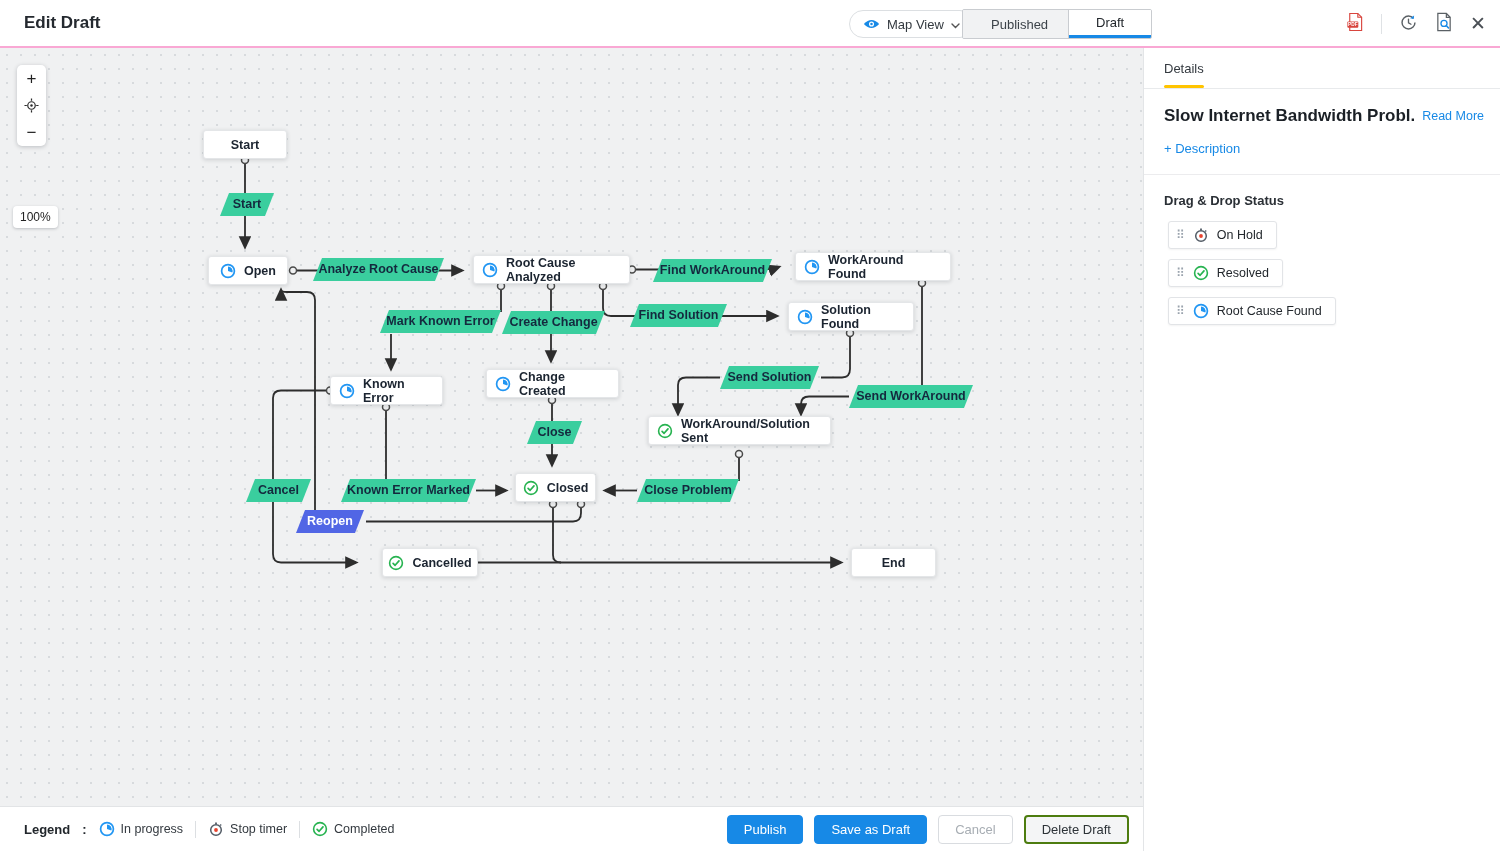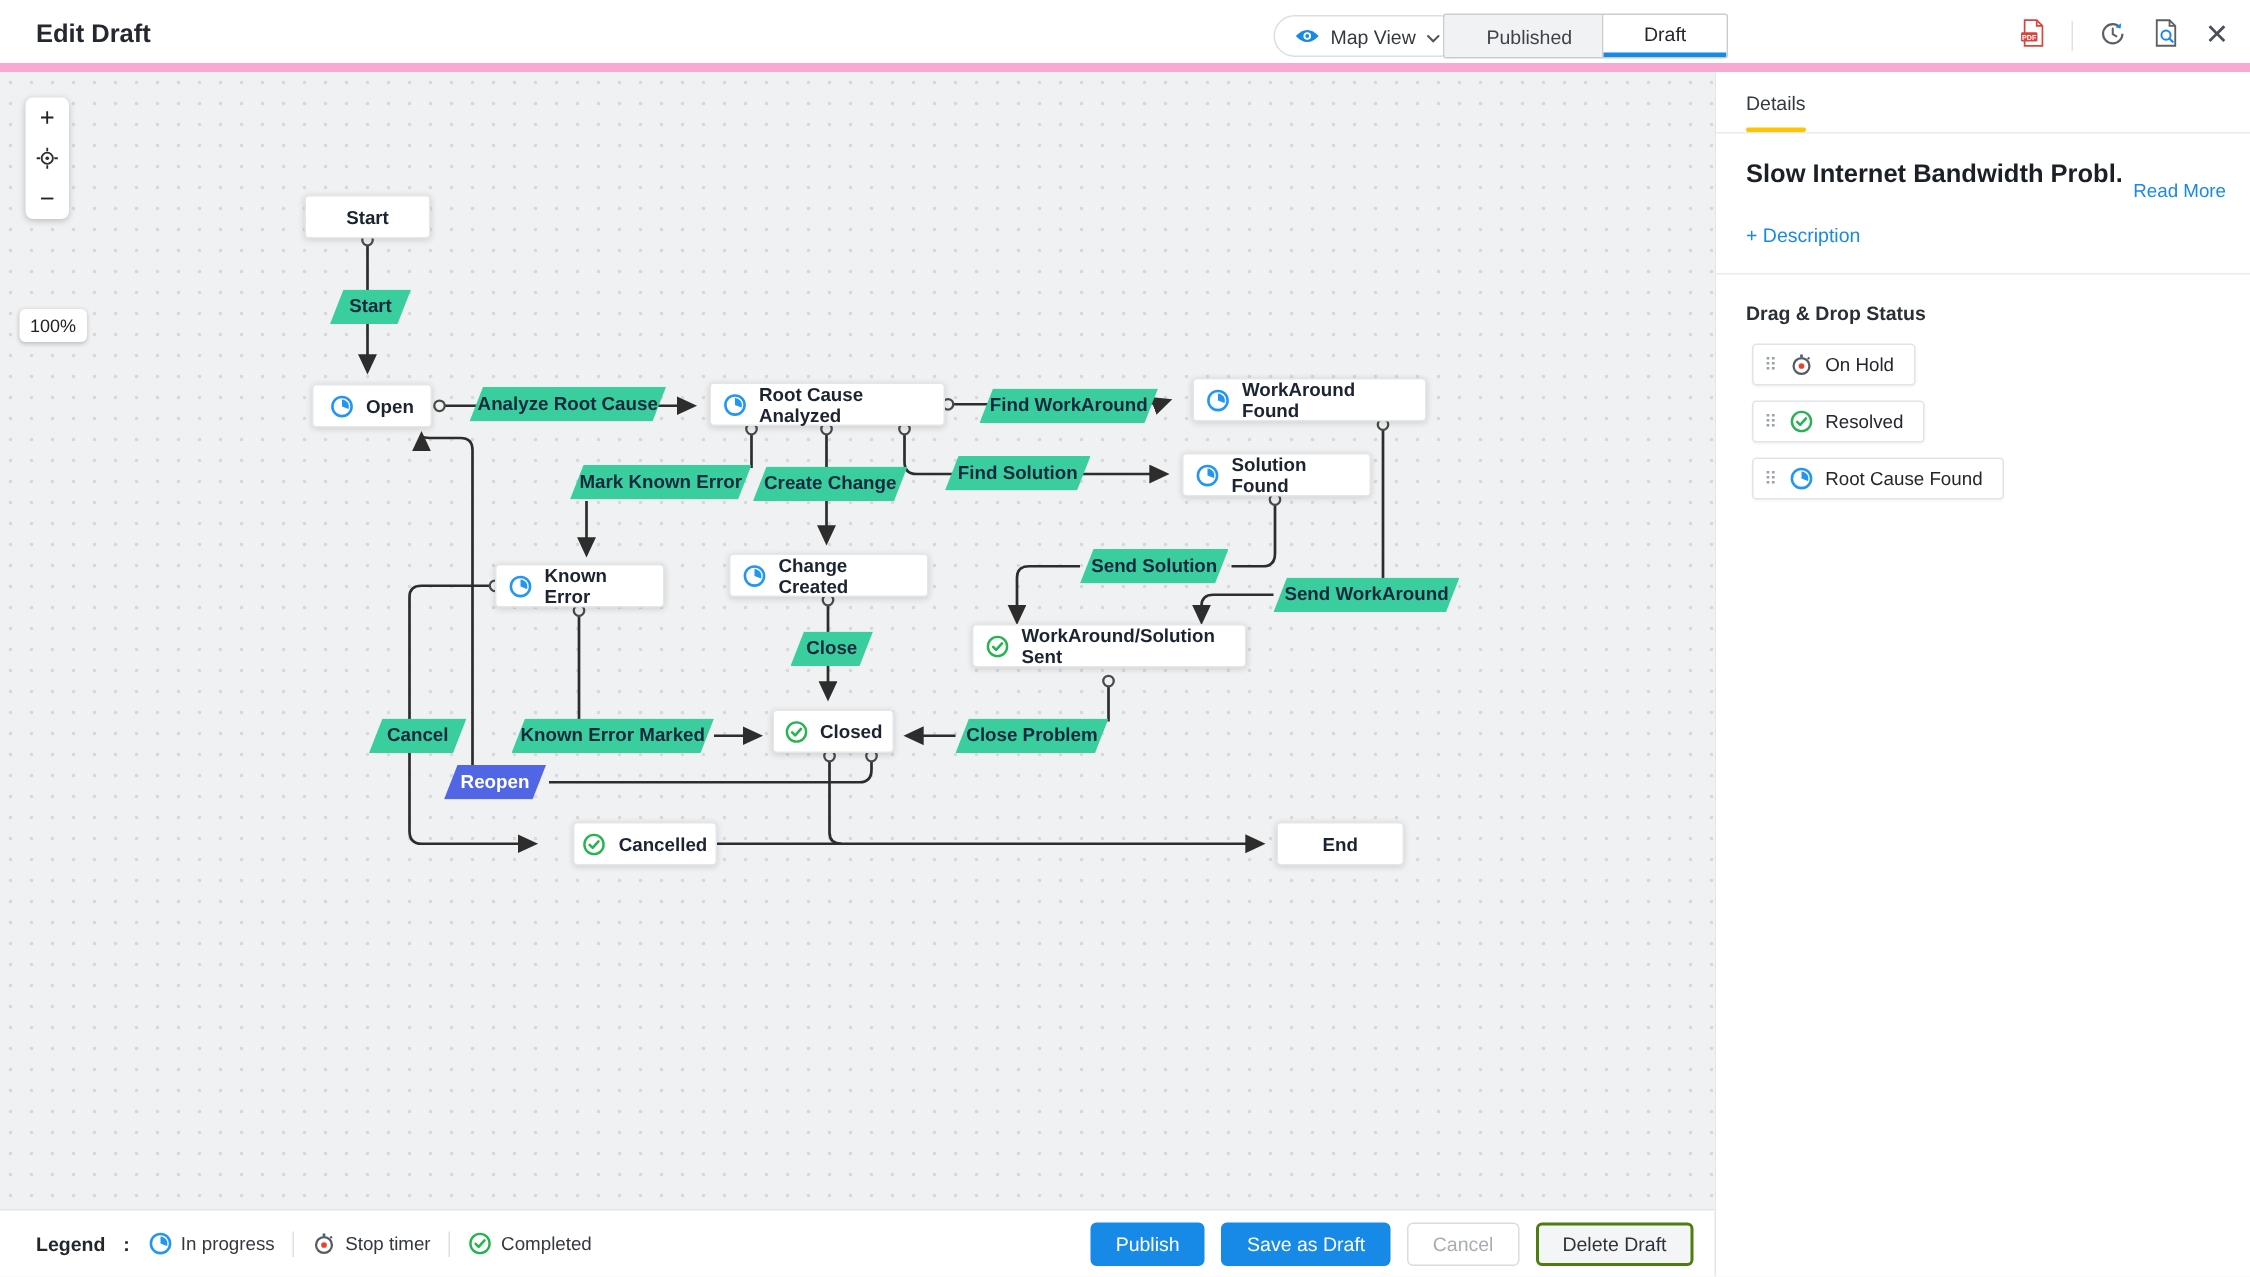--- a/index.html
+++ b/index.html
@@ -3,21 +3,21 @@
 <meta charset="utf-8">
 <style>
   :root{
     --accent:#1789e6; --green:#3ace9e; --reopen:#5166e5; --yellow:#ffc400;
     --edge:#2d2d2d; --panel-border:#e4e6e8;
   }
   *{box-sizing:border-box; margin:0; padding:0;}
   body{width:1500px; height:851px; overflow:hidden; font-family:"Liberation Sans",sans-serif; background:#fff; color:#1d2733;}
   .app{width:1500px; height:851px; display:flex; flex-direction:column;}
   
-  header{height:48px; position:relative; background:#fff; border-bottom:6px solid #f9a8d4; flex:0 0 48px; z-index:5;}
+  header{height:48px; position:relative; background:#fff; border-bottom:2px solid #f9a8d4; flex:0 0 48px; z-index:5;}
   .hd-title{position:absolute; left:24px; top:13px; font-size:17px; font-weight:700; color:#24292f;}
   .mapview{position:absolute; left:849px; top:10px; height:28px; display:inline-flex; align-items:center; gap:7px; padding:0 13px; border:1px solid #dcdfe2; border-radius:15px; background:#fff; cursor:pointer; font-size:13px; color:#33393f;}
   .seg{position:absolute; left:962px; top:9px; display:inline-flex; border:1px solid #c9ccd0; border-radius:2px; overflow:hidden; height:30px;}
   .seg .segbtn{display:flex; align-items:center; justify-content:center; padding:0 20px; font-size:13px; cursor:pointer; min-width:82px;}
   .seg .pub{background:#f1f2f3; color:#3c4349; border-right:1px solid #c9ccd0;padding-left:28px;}
   .seg .dra{background:#fff; color:#22272c; border-bottom:3px solid var(--accent); font-weight:400;}
   .hd-icons{position:absolute; right:14px; top:12px; display:flex; align-items:center; gap:17px;}
   .hd-icons .ib{background:none; border:none; cursor:pointer; display:flex; align-items:center; padding:0;}
   .hd-divider{width:1px; height:20px; background:#dfe2e5;}
   .close-x{font-size:19px; color:#4a4f55; line-height:1;}
@@ -46,21 +46,21 @@
   .btn.primary{background:var(--accent); border:1px solid var(--accent); color:#fff;}
   .btn.ghost{background:#fff; border:1px solid #d9dce0; color:#a7adb3;}
   .btn.light{background:#f4f5f6; border:2px solid #4d7c0f; color:#2d3338;}
   
   aside{width:357px; background:#fff; border-left:1px solid #e3e5e7; display:flex; flex-direction:column;}
   .ptabs{height:41px; border-bottom:1px solid #e8eaec; position:relative; display:flex; align-items:center; padding-left:20px;}
   .ptab{font-size:13px; color:#33393f; position:relative; height:100%; display:flex; align-items:center; cursor:pointer;}
   .ptab .yline{position:absolute; left:0; bottom:0; height:3px; width:100%; background:var(--yellow); border-radius:2px;}
   .ptitle-row{display:flex; align-items:flex-start; padding:17px 16px 0 20px; gap:8px;}
   .ptitle{font-size:17px; font-weight:700; color:#1b2026; white-space:nowrap; overflow:hidden; flex:1;}
-  .readmore{font-size:12.5px; color:var(--accent); margin-top:14px; white-space:nowrap; cursor:pointer; text-decoration:none;}
+  .readmore{font-size:12.5px; color:var(--accent); margin-top:3px; white-space:nowrap; cursor:pointer; text-decoration:none;}
   .desc-link{display:inline-block; margin:15px 20px 0; font-size:13px; color:var(--accent); cursor:pointer; text-decoration:none;}
   .pdivider{border-top:1px solid #ececee; margin-top:18px;}
   .ddheading{margin:18px 20px 13px; font-size:13px; font-weight:700; color:#2b3036;}
   .chips{display:flex; flex-direction:column; align-items:flex-start; gap:10px; padding-left:24px;}
   .chip{display:inline-flex; align-items:center; gap:8px; border:1px solid #e2e4e7; background:#fff; border-radius:3px; box-shadow:0 1px 2px rgba(0,0,0,.05); padding:5px 13px 5px 7px; font-size:12.5px; color:#22272c; cursor:grab;}
   .chip .handle{color:#9aa3ad; font-size:12px; line-height:1;}
   .icon16{width:16px; height:16px; display:inline-block; flex:0 0 16px;}
 </style>
 </head>
 <body>

